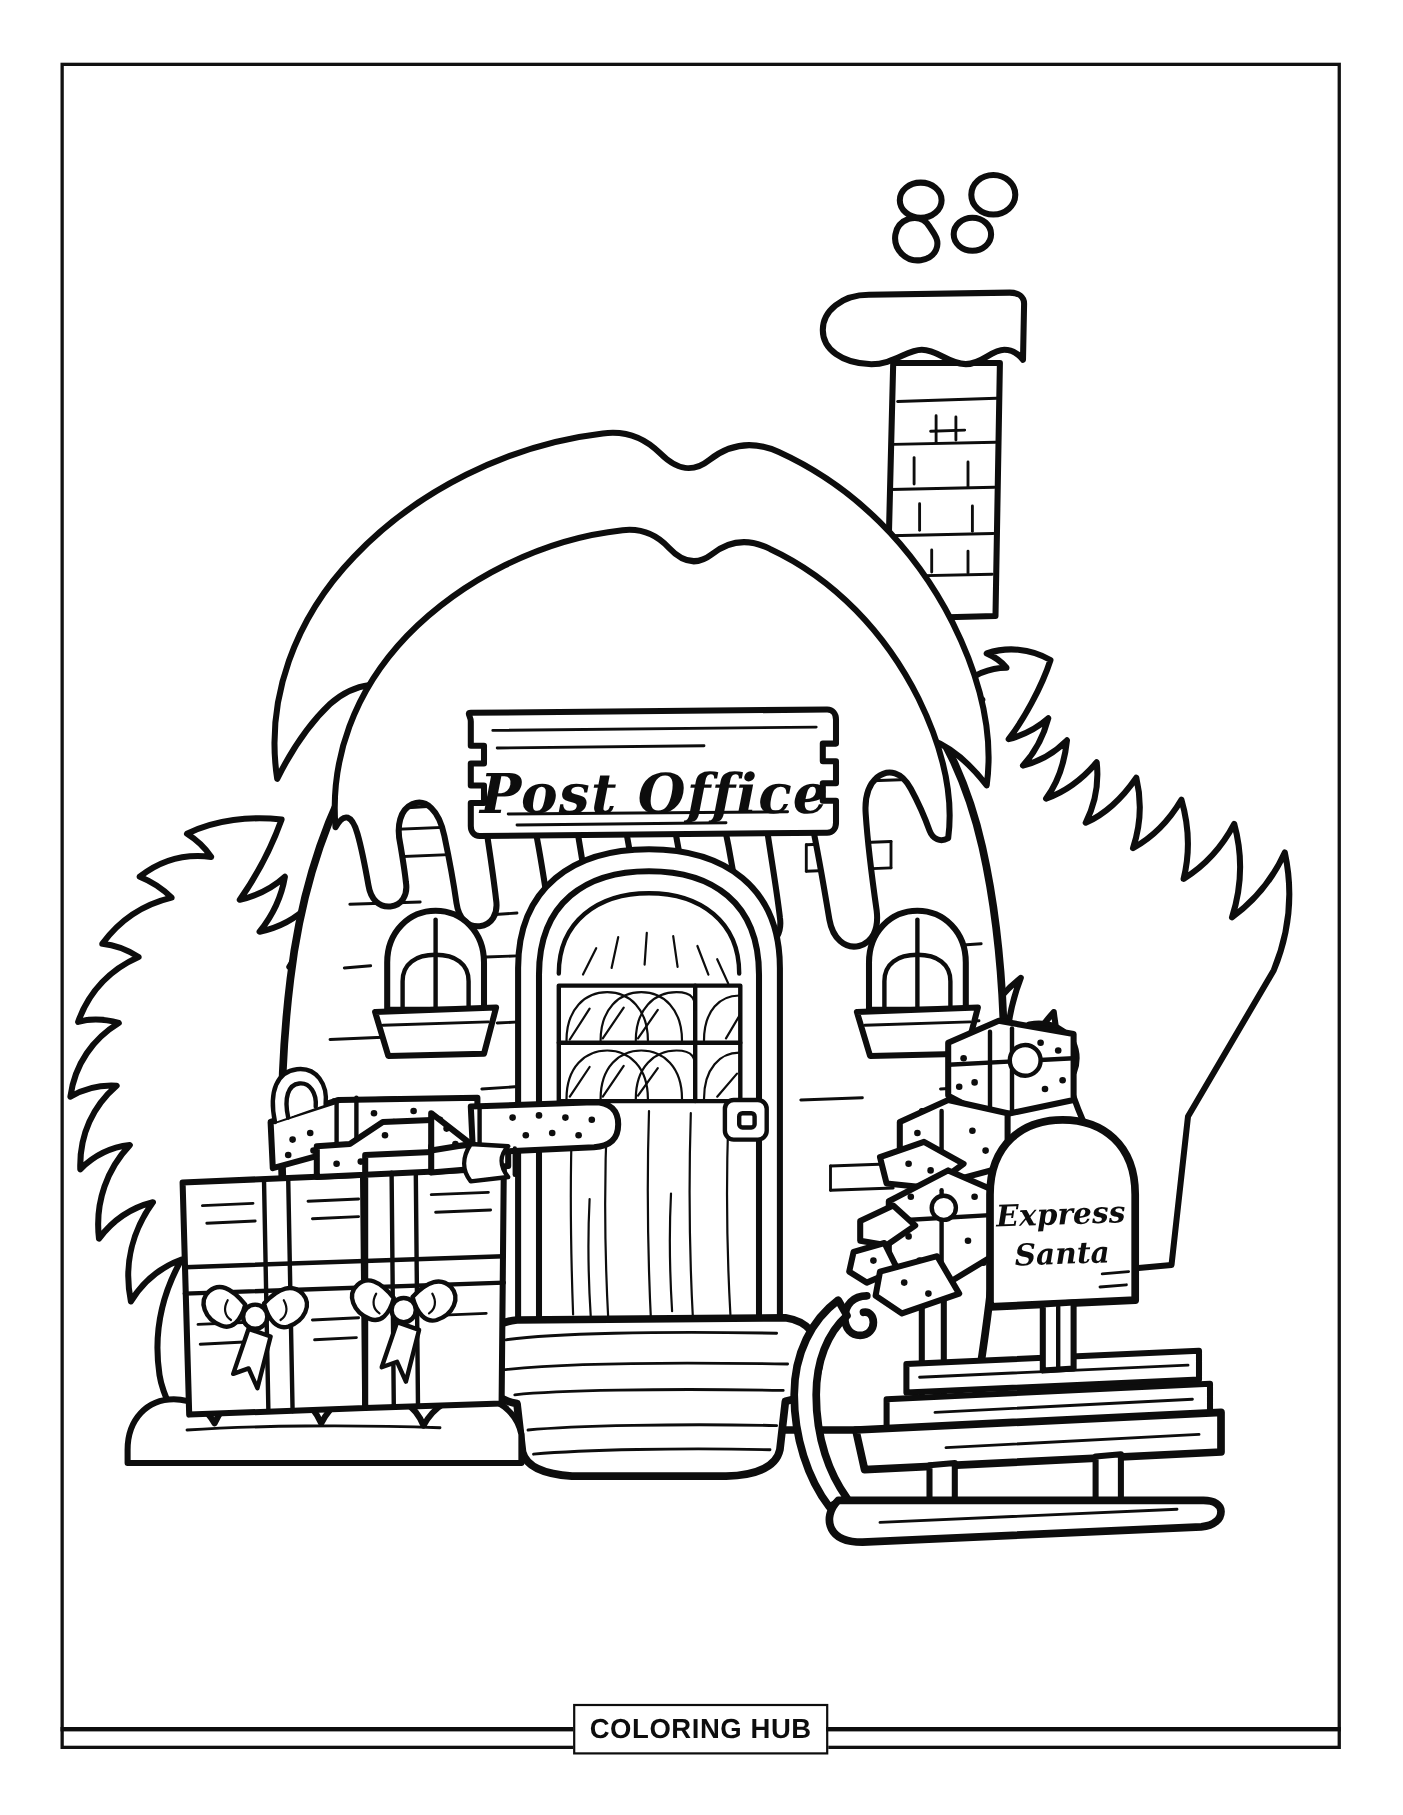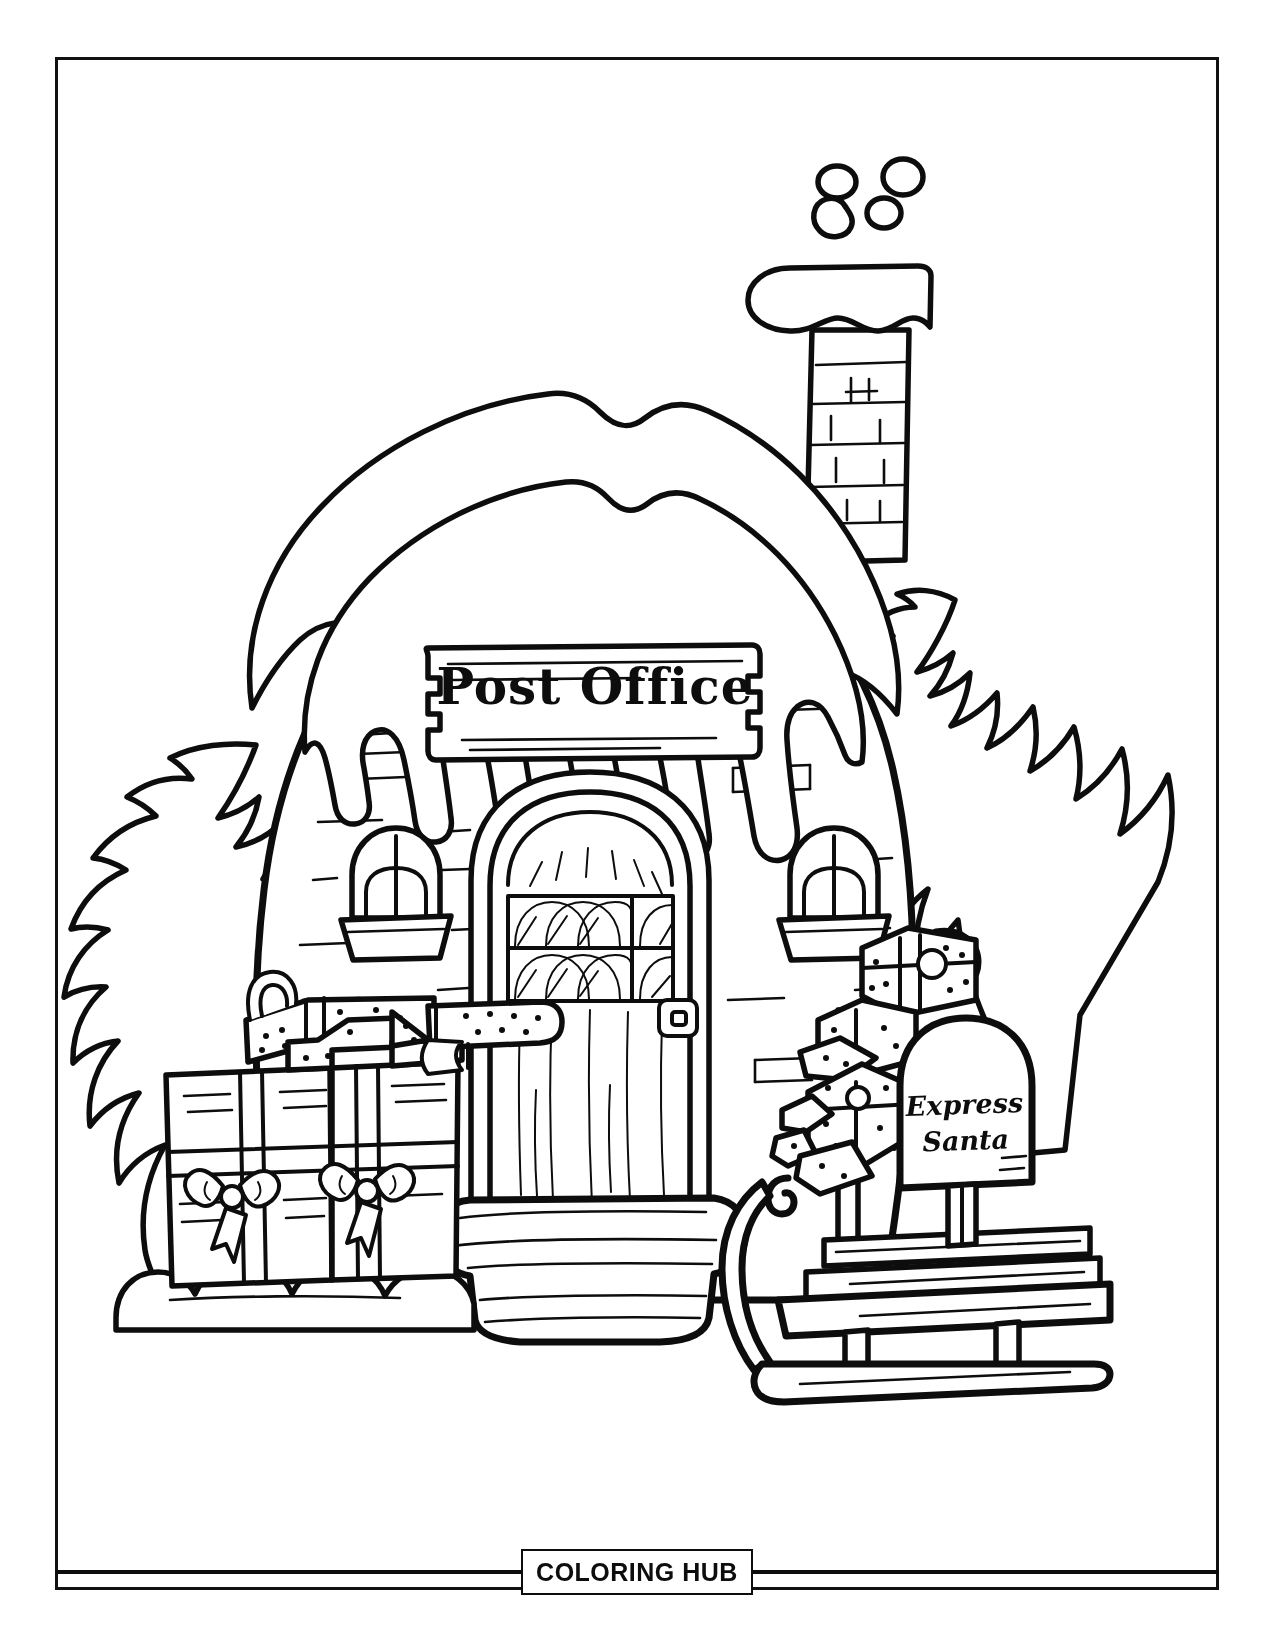--- a/index.html
+++ b/index.html
@@ -51,27 +51,28 @@
   .w-main  { stroke-width: 5.5; }
   .w-med   { stroke-width: 4; }
   .w-thin  { stroke-width: 2.6; }
   .w-hair  { stroke-width: 2; }
   .fillwhite { fill: #ffffff; }
   .dot { fill: #0d0d0d; stroke: none; }
 
   #sign-text {
     position: absolute;
     left: 430px;
-    top: 641px;
+    top: 676px;
     width: 330px;
     height: 90px;
     display: flex;
     align-items: center;
     justify-content: center;
     font-family: "DejaVu Serif", serif;
+    font-style: italic;
     font-weight: bold;
     font-size: 50px;
     color: #0d0d0d;
     letter-spacing: 1px;
     pointer-events: none;
   }
   #mailbox-text {
     position: absolute;
     left: 900px;
     top: 1068px;

